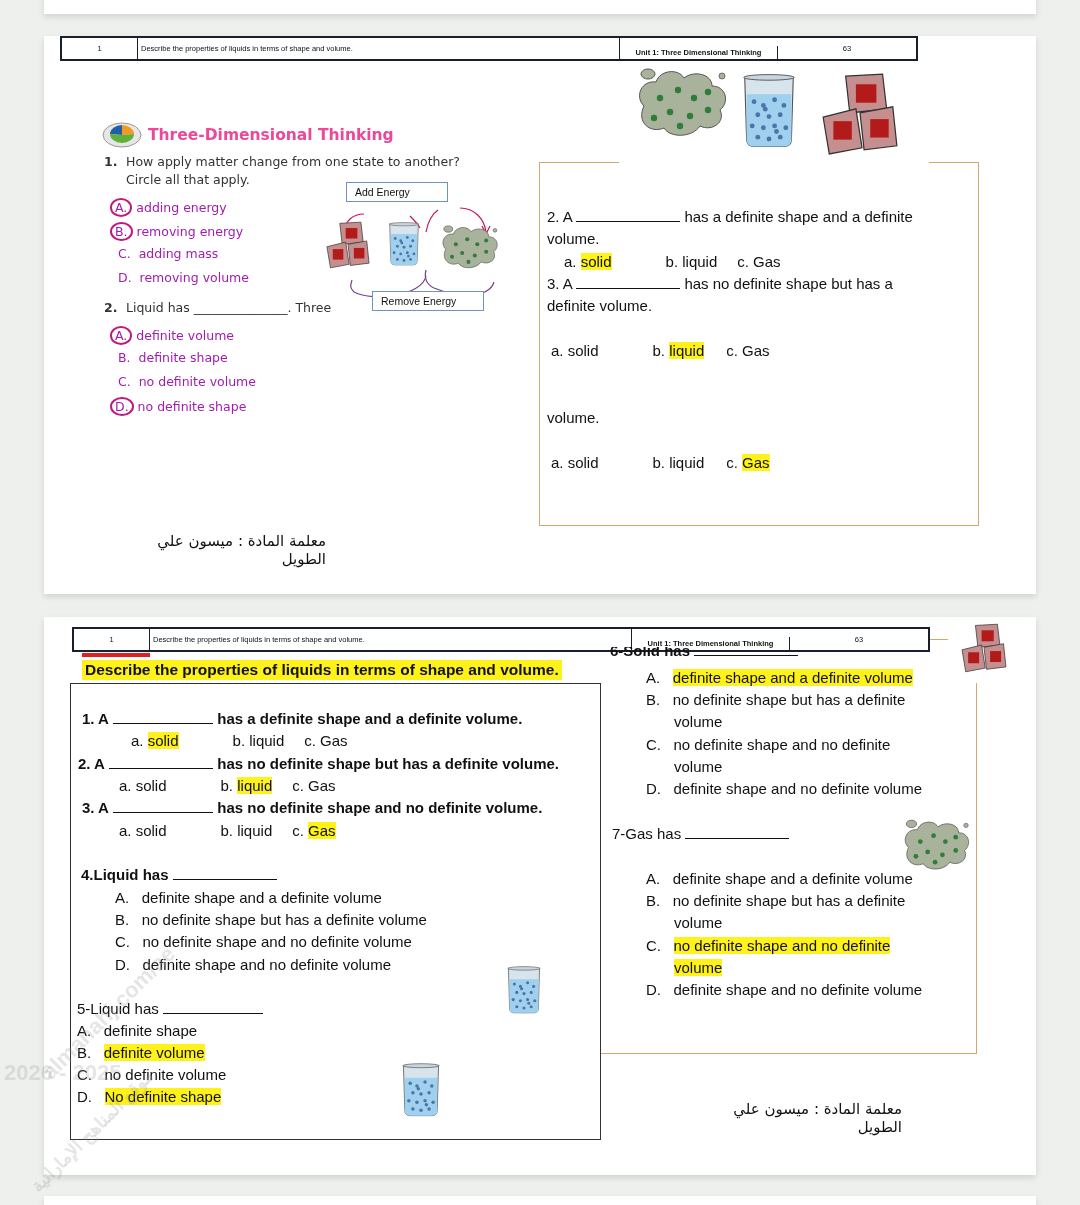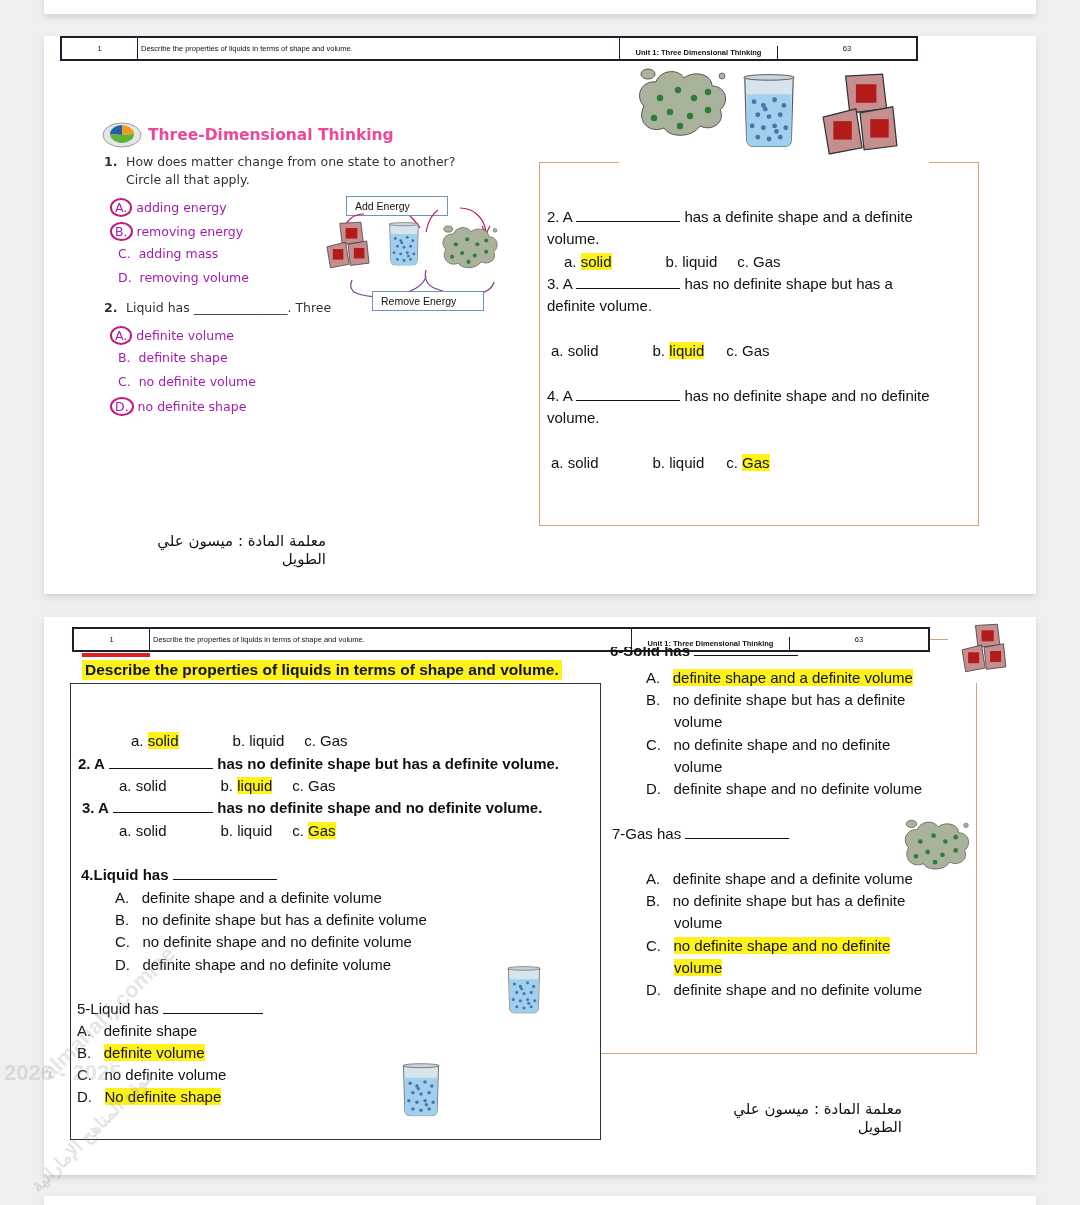--- a/index.html
+++ b/index.html
@@ -109,29 +109,29 @@
 
   <svg class="abs" style="left:58px; top:86px;" width="40" height="26" viewBox="0 0 40 26">
     <ellipse cx="20" cy="13" rx="19" ry="12" fill="#e6e6e6" stroke="#999"></ellipse>
     <path d="M20,13 L20,3 A12,9 0 0,0 8,12 Z" fill="#1f5fa8"></path>
     <path d="M20,13 L20,3 A12,9 0 0,1 32,12 Z" fill="#f29a1f"></path>
     <path d="M20,13 L8,12 A12,9 0 0,0 32,12 Z" fill="#5fb13a"></path>
   </svg>
   <div class="abs title3d" style="left:104px; top:90px;">Three-Dimensional Thinking</div>
 
   <div class="abs q1 gothic" style="left:60px; top:118px; font-weight:bold;">1.</div>
-  <div class="abs q1 gothic" style="left:82px; top:118px;">How does matter change from one state to another?</div>
+  <div class="abs q1 gothic" style="left:82px; top:118px;">How apply matter change from one state to another?</div>
   <div class="abs q1 gothic" style="left:82px; top:136px;">Circle all that apply.</div>
 
   <div class="opt gothic" style="left:72px; top:162px;"><span class="circ">A.</span> <span>adding energy</span></div>
   <div class="opt gothic" style="left:72px; top:186px;"><span class="circ">B.</span> <span>removing energy</span></div>
   <div class="opt gothic" style="left:74px; top:210px;"><span>C.</span>&nbsp; <span>adding mass</span></div>
   <div class="opt gothic" style="left:74px; top:234px;"><span>D.</span>&nbsp; <span>removing volume</span></div>
 
-  <div class="energy-box" style="left:302px; top:160px; width:102px;">Add Energy</div>
+  <div class="energy-box" style="left:302px; top:146px; width:102px;">Add Energy</div>
   <svg class="abs" style="left:270px; top:160px;" width="200" height="110" viewBox="0 0 200 110">
     <path d="M30,38 C30,24 40,18 50,18" stroke="#c2185b" fill="none" stroke-width="1.2"></path>
     <path d="M96,20 C100,24 104,28 106,32" stroke="#c2185b" fill="none" stroke-width="1.2"></path>
     <path d="M112,36 C114,26 118,18 124,14" stroke="#c2185b" fill="none" stroke-width="1.2"></path>
     <path d="M146,12 C160,12 170,22 172,36" stroke="#c2185b" fill="none" stroke-width="1.2"></path>
     <path d="M168,30 L172,38 L176,30" stroke="#c2185b" fill="none" stroke-width="1.2"></path>
     <path d="M180,86 C176,100 150,104 120,92 C112,88 110,82 112,74" stroke="#7b3f8a" fill="none" stroke-width="1.2"></path>
     <path d="M112,80 C108,100 60,106 40,96 C36,92 36,90 38,84" stroke="#7b3f8a" fill="none" stroke-width="1.2"></path>
   </svg>
   <svg class="abs" style="left:272px; top:185px;" width="64" height="48" viewBox="0 0 76 82">
@@ -155,21 +155,20 @@
   <div class="box-orange" style="left:495px; top:126px; width:440px; height:364px; border-top:none;">
     <div class="abs" style="left:-1px; top:0; width:80px; border-top:1px solid #d4a76a;"></div>
     <div class="abs" style="right:-1px; top:0; width:50px; border-top:1px solid #d4a76a;"></div>
   </div>
   <div class="abs cal" style="left:503px; top:172px;"><span>2. A</span> <span class="line" style="width:104px"></span> <span>has a definite shape and a definite</span></div>
   <div class="abs cal" style="left:503px; top:194px;">volume.</div>
   <div class="abs cal" style="left:520px; top:217px;"><span>a. </span><span class="hl">solid</span><span style="margin-left:54px">b. liquid</span><span style="margin-left:20px">c. Gas</span></div>
   <div class="abs cal" style="left:503px; top:239px;"><span>3. A</span> <span class="line" style="width:104px"></span> <span>has no definite shape but has a</span></div>
   <div class="abs cal" style="left:503px; top:261px;">definite volume.</div>
   <div class="abs cal" style="left:507px; top:306px;"><span>a. solid</span><span style="margin-left:54px">b. </span><span class="hl">liquid</span><span style="margin-left:22px">c. Gas</span></div>
-  <div class="abs cal" style="left:503px; top:351px;"><span>4. A</span> <span class="line" style="width:104px"></span> <span>has no definite shape and no definite</span></div>
   <div class="abs cal" style="left:503px; top:373px;">volume.</div>
   <div class="abs cal" style="left:507px; top:418px;"><span>a. solid</span><span style="margin-left:54px">b. liquid</span><span style="margin-left:22px">c. </span><span class="hl">Gas</span></div>
 
   <div class="abs arabic" style="left:72px; top:496px; width:210px;">معلمة المادة : ميسون علي الطويل</div>
 </div>
 
 <div class="page page2">
   <div class="hdr" style="left:28px; top:10px; width:858px;">
     <div class="c1">1</div>
     <div class="c2">Describe the properties of liquids in terms of shape and volume.</div>
@@ -179,20 +178,21 @@
   <div class="abs" style="left:886px; top:22px; width:18px; border-top:1px solid #d4a76a;"></div>
   <svg class="abs" style="left:912px; top:6px;" width="56" height="50" viewBox="0 0 76 82">
       <use href="#solid-cubes"></use>
     </svg>
 
   <div class="abs" style="left:38px; top:36px; width:68px; height:4px; background:#e02020;"></div>
   <div class="abs cal bold hl" style="left:38px; top:43px; font-size:15.5px; padding:1px 3px;">Describe the properties of liquids in terms of shape and volume.</div>
 
   <div class="abs" style="left:26px; top:66px; width:531px; height:457px; border:1.5px solid #333;"></div>
 
+  <div class="abs cal" style="left:38px; top:93px;"><span class="bold">1. A</span> <span class="line" style="width:100px"></span> <span class="bold">has a definite shape and a definite volume.</span></div>
   <div class="abs cal" style="left:87px; top:115px;"><span>a. </span><span class="hl">solid</span><span style="margin-left:54px">b. liquid</span><span style="margin-left:20px">c. Gas</span></div>
   <div class="abs cal" style="left:34px; top:138px;"><span class="bold">2. A</span> <span class="line" style="width:104px"></span> <span class="bold">has no definite shape but has a definite volume.</span></div>
   <div class="abs cal" style="left:75px; top:160px;"><span>a. solid</span><span style="margin-left:54px">b. </span><span class="hl">liquid</span><span style="margin-left:20px">c. Gas</span></div>
   <div class="abs cal" style="left:38px; top:182px;"><span class="bold">3. A</span> <span class="line" style="width:100px"></span> <span class="bold">has no definite shape and no definite volume.</span></div>
   <div class="abs cal" style="left:75px; top:205px;"><span>a. solid</span><span style="margin-left:54px">b. liquid</span><span style="margin-left:20px">c. </span><span class="hl">Gas</span></div>
 
   <div class="abs cal" style="left:37px; top:249px;"><span class="bold">4.Liquid has</span> <span class="line" style="width:104px"></span></div>
   <div class="abs cal" style="left:71px; top:272px;"><span>A.</span>&nbsp;&nbsp; <span>definite shape and a definite volume</span></div>
   <div class="abs cal" style="left:71px; top:294px;"><span>B.</span>&nbsp;&nbsp; <span>no definite shape but has a definite volume</span></div>
   <div class="abs cal" style="left:71px; top:316px;"><span>C.</span>&nbsp;&nbsp; <span>no definite shape and no definite volume</span></div>

